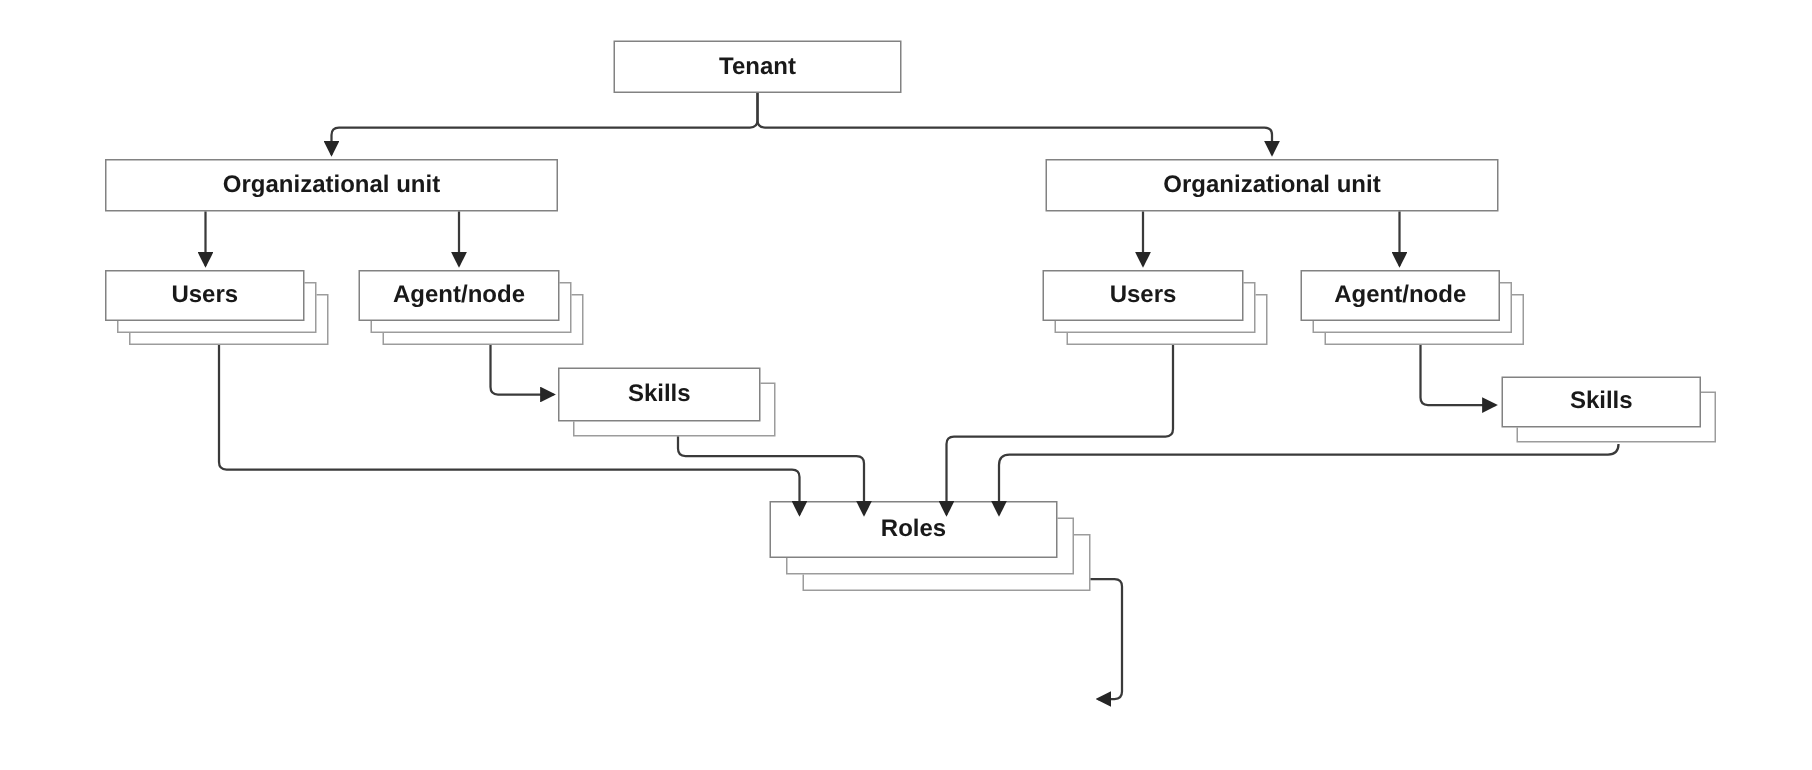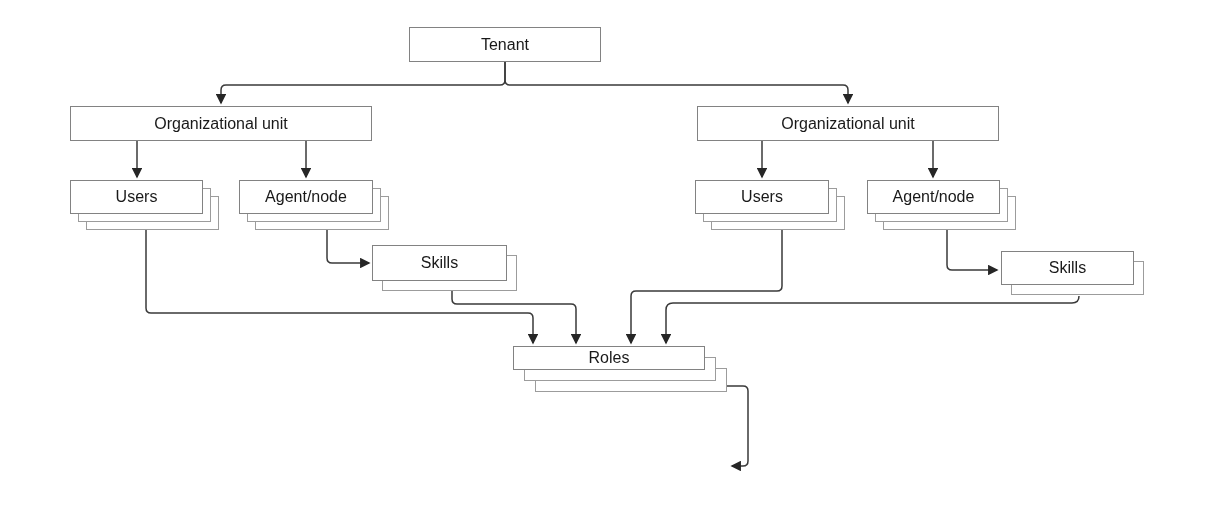--- a/index.html
+++ b/index.html
@@ -9,20 +9,21 @@
     background:#ffffff;
     font-family:"Liberation Sans", sans-serif;
     overflow:hidden;
   }
   .node{position:absolute;}
   .bx{
     position:absolute;left:0;top:0;width:100%;height:100%;
     background:#ffffff;
     border:1.4px solid #9c9c9c;
     box-sizing:border-box;
+    font-weight:bold;
   }
   .t8 {transform:translate(8px,8px);}
   .t16{transform:translate(16px,16px);}
   .t10{transform:translate(10px,10px);}
   .t11{transform:translate(11px,11px);}
   .t22{transform:translate(22px,22px);}
   .main{
     display:flex;align-items:center;justify-content:center;
     border:1.4px solid #828282;
     font-size:16px;line-height:1;color:#191919;
@@ -95,21 +96,21 @@
     </div>
   </div>
 
   <div class="node" style="left:1001px;top:251px;width:133px;height:34px">
     <div class="bx t10"></div>
     <div class="bx main">
       <span>Skills</span>
     </div>
   </div>
 
-  <div class="node" style="left:513px;top:346px;width:192px;height:24px">
+  <div class="node" style="left:513px;top:334px;width:192px;height:38px">
     <div class="bx t22"></div>
     <div class="bx t11"></div>
     <div class="bx main">
       <span>Roles</span>
     </div>
   </div>
 
 
   <svg id="edges" width="1208" height="513" viewBox="0 0 1208 513">
     <defs>

